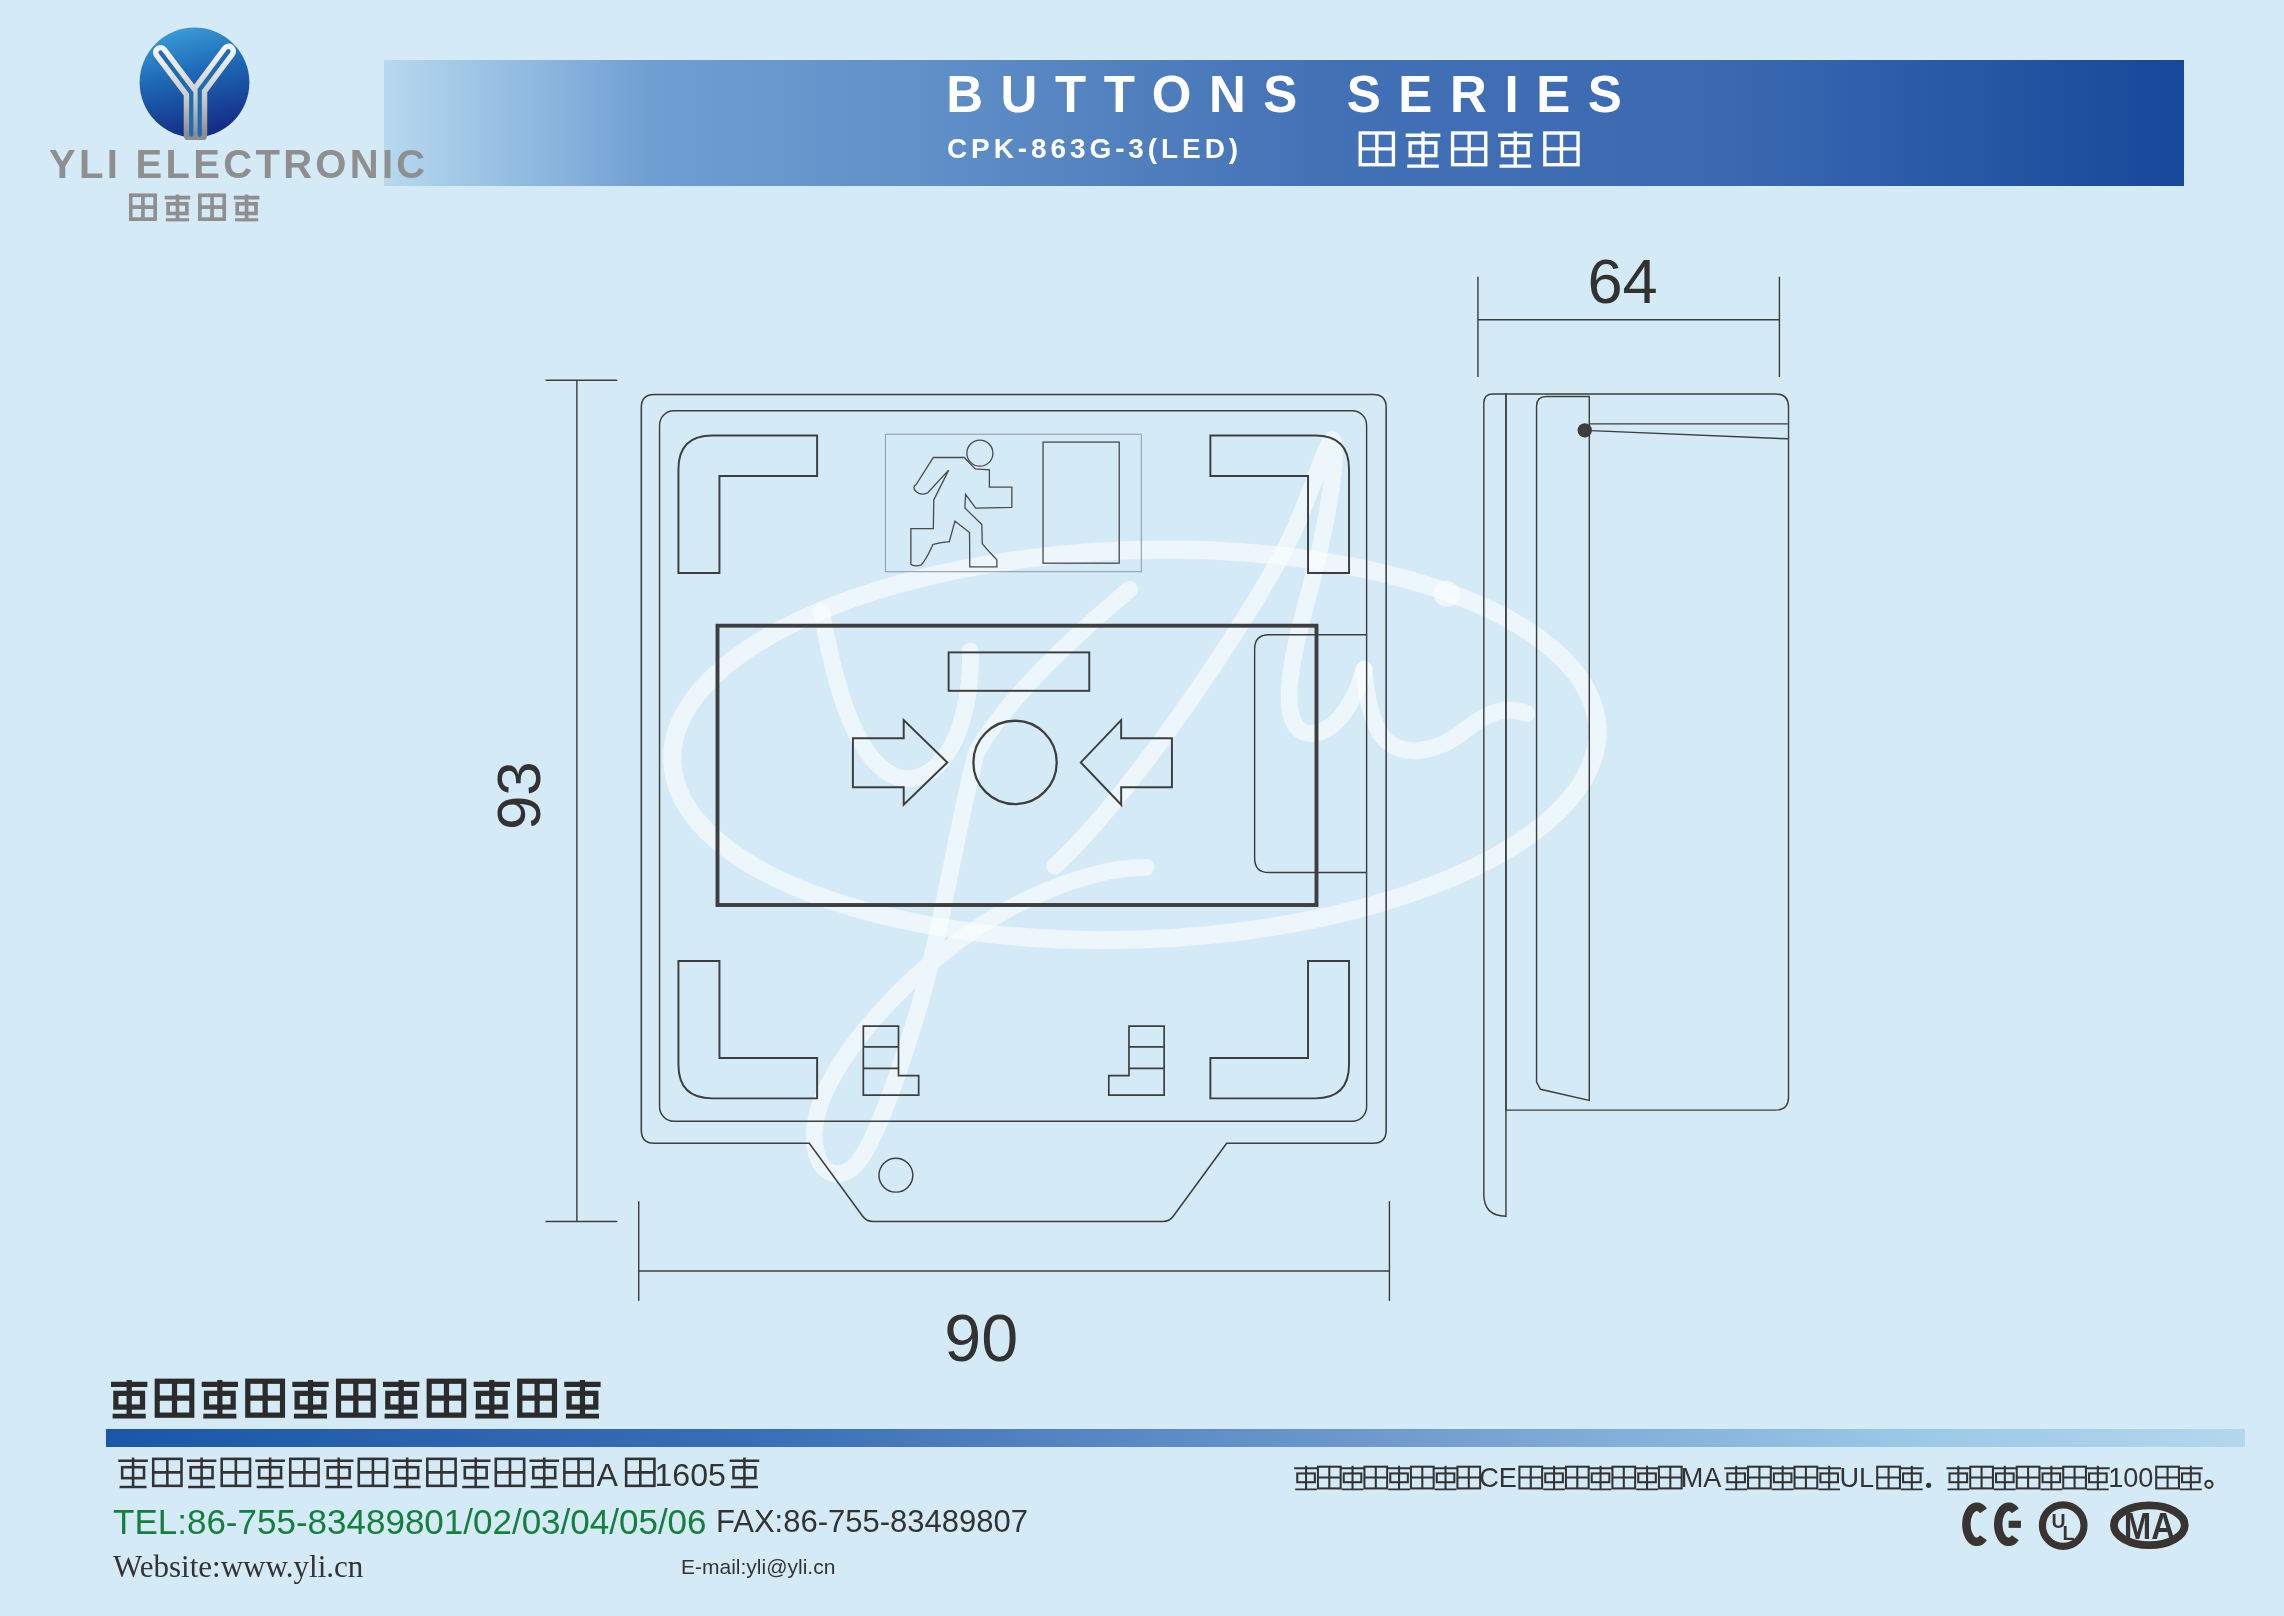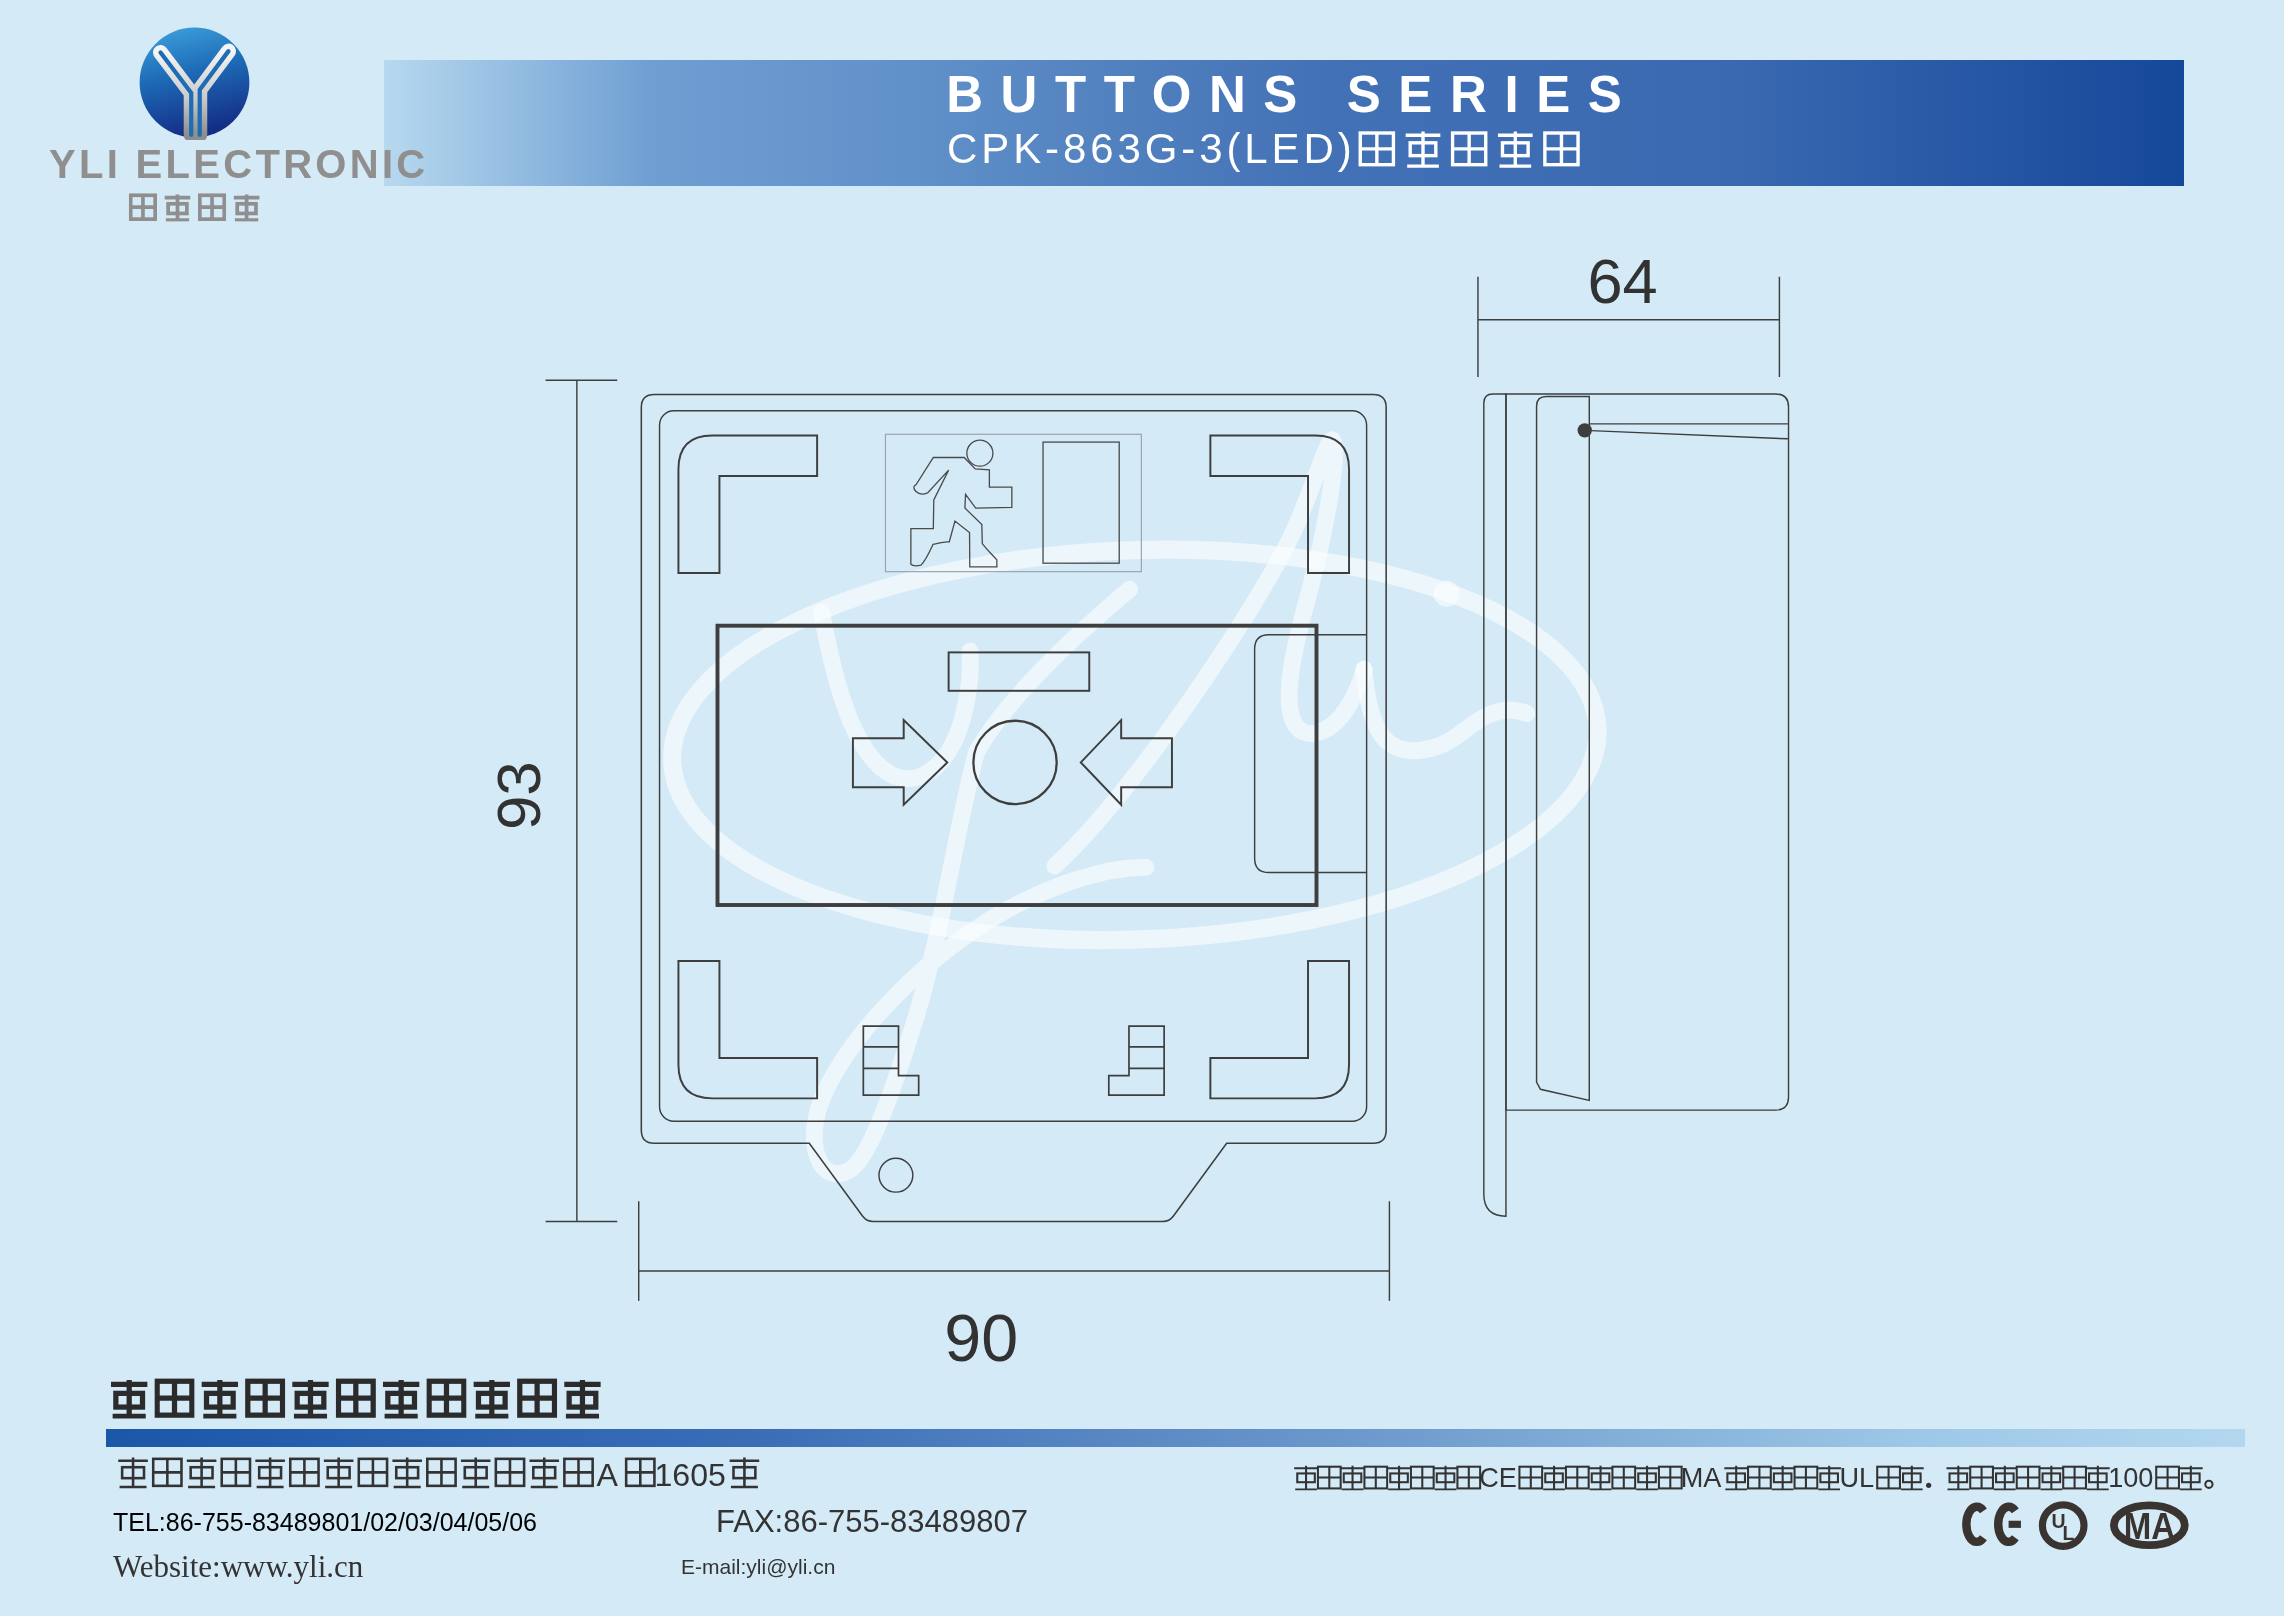--- a/index.html
+++ b/index.html
@@ -2,21 +2,21 @@
 <html style="font-size:10.4px"><head><meta charset="utf-8">
 <style>
 html,body{margin:0;padding:0;}
 body{width:2284px;height:1616px;background:#d4eaf7;font-family:"Liberation Sans",sans-serif;position:relative;overflow:hidden;}
 .abs{position:absolute;}
 </style></head>
 <body>
 
 <div class="abs" style="left:384px;top:60px;width:1800px;height:126px;background:linear-gradient(to right,#b7d9ef 0%,#6e9ed2 15%,#6090c8 30%,#4371b6 52%,#3a69b1 75%,#16489a 100%);"></div>
 <div class="abs" style="left:384px;top:62px;width:1800px;text-align:center;font-weight:bold;font-size:51px;line-height:65px;letter-spacing:17.6px;color:#fff;padding-left:17.6px;box-sizing:border-box;">BUTTONS&nbsp;SERIES</div>
-<div class="abs" style="left:947px;top:128px;font-size:42px;line-height:42px;letter-spacing:3.9px;color:#fff;">CPK-863G-3(LED)</div>
+<div class="abs" style="left:947px;top:128px;font-size:28px;line-height:42px;letter-spacing:3.9px;color:#fff;font-weight:bold;">CPK-863G-3(LED)</div>
 <svg class="abs" style="left:1358px;top:130px" width="234" height="39" viewBox="0 0 360 60">
     <use href="#hzw" x="0.0" y="0" width="58" height="58" color="#fff"></use>
     <use href="#hzw2" x="71.0" y="0" width="58" height="58" color="#fff"></use>
     <use href="#hzw" x="142.0" y="0" width="58" height="58" color="#fff"></use>
     <use href="#hzw2" x="213.0" y="0" width="58" height="58" color="#fff"></use>
     <use href="#hzw" x="284.0" y="0" width="58" height="58" color="#fff"></use>
   </svg>
 <svg width="0" height="0" style="position:absolute">
 <defs>
 <symbol id="hz" viewBox="0 0 100 100">
@@ -201,21 +201,21 @@
     <use href="#hz" x="653.7" y="2" width="50" height="50" color="#333"></use>
     <use href="#hz2" x="707.0" y="2" width="50" height="50" color="#333"></use>
     <use href="#hz" x="760.3" y="2" width="50" height="50" color="#333"></use>
     <use href="#hz2" x="813.6" y="2" width="50" height="50" color="#333"></use>
     <use href="#hz" x="866.9" y="2" width="50" height="50" color="#333"></use>
     <text x="920" y="48" font-size="50" fill="#333">A</text>
     <use href="#hz" x="963" y="2" width="50" height="50" color="#333"></use>
     <text x="1010" y="48" font-size="50" fill="#333">1605</text>
     <use href="#hz2" x="1125" y="2" width="50" height="50" color="#333"></use>
   </svg>
-<div class="abs" style="left:113px;top:1505px;font-size:25px;line-height:34px;color:#000000;">TEL:86-755-83489801/02/03/04/05/06</div>
+<div class="abs" style="left:113px;top:1505px;font-size:35px;line-height:34px;color:#15803d;">TEL:86-755-83489801/02/03/04/05/06</div>
 <div class="abs" style="left:716px;top:1505px;font-size:31px;line-height:34px;color:#333;">FAX:86-755-83489807</div>
 <div class="abs" style="left:113px;top:1550px;font-size:31px;line-height:34px;color:#333;font-family:Liberation Serif, serif;">Website:www.yli.cn</div>
 <div class="abs" style="left:681px;top:1550px;font-size:21px;line-height:34px;color:#333;">E-mail:yli@yli.cn</div>
 <svg class="abs" style="left:1289px;top:1464px" width="977" height="31" viewBox="0 0 1500 48" font-family="Liberation Sans">
     <use href="#hz2" x="0.0" y="1" width="40" height="40" color="#333"></use>
     <use href="#hz" x="36.0" y="1" width="40" height="40" color="#333"></use>
     <use href="#hz2" x="72.0" y="1" width="40" height="40" color="#333"></use>
     <use href="#hz" x="108.0" y="1" width="40" height="40" color="#333"></use>
     <use href="#hz2" x="144.0" y="1" width="40" height="40" color="#333"></use>
     <use href="#hz" x="180.0" y="1" width="40" height="40" color="#333"></use>

